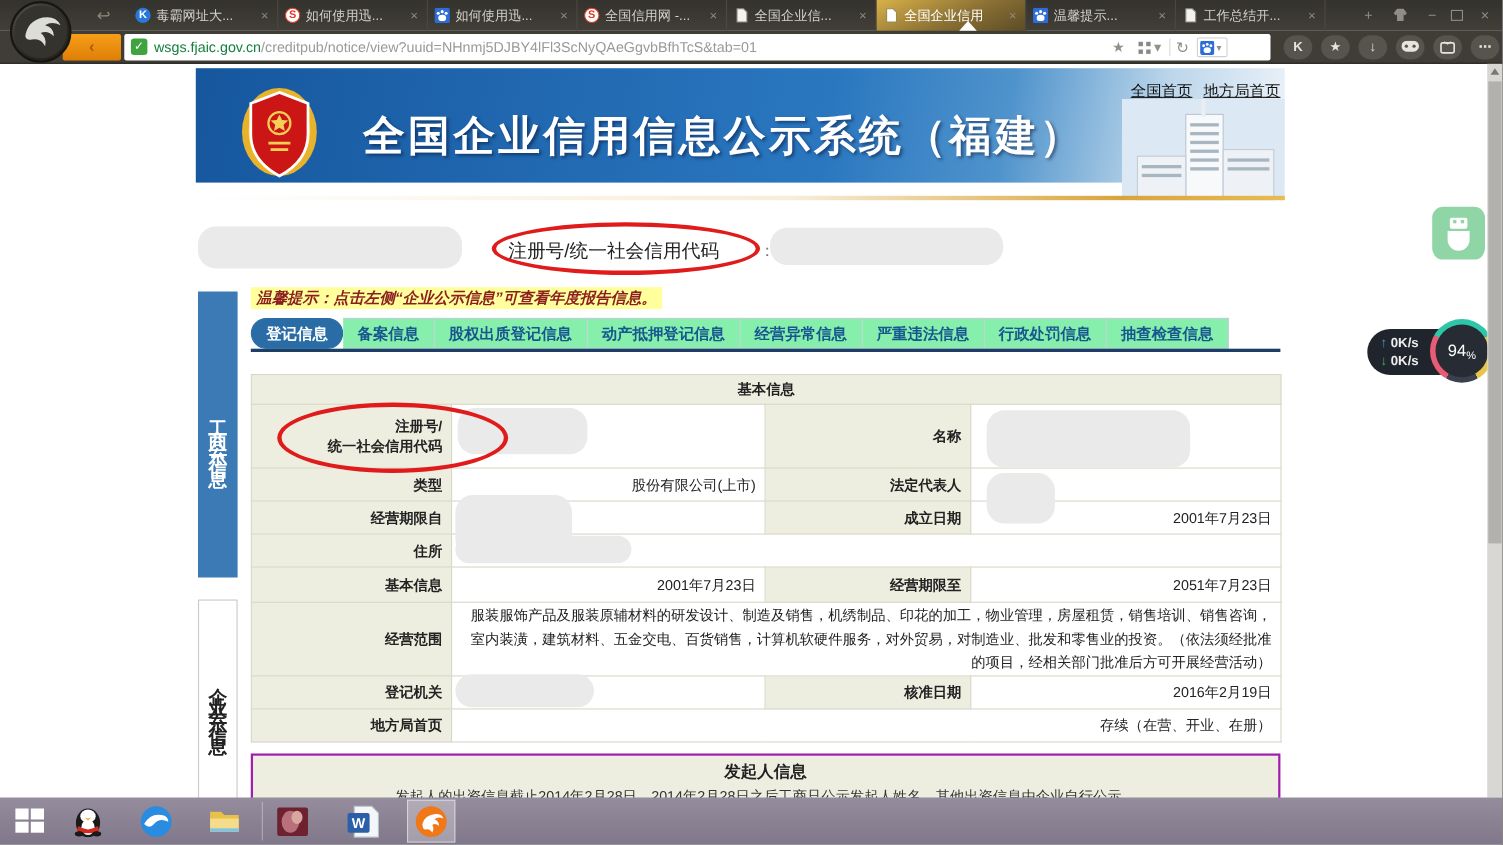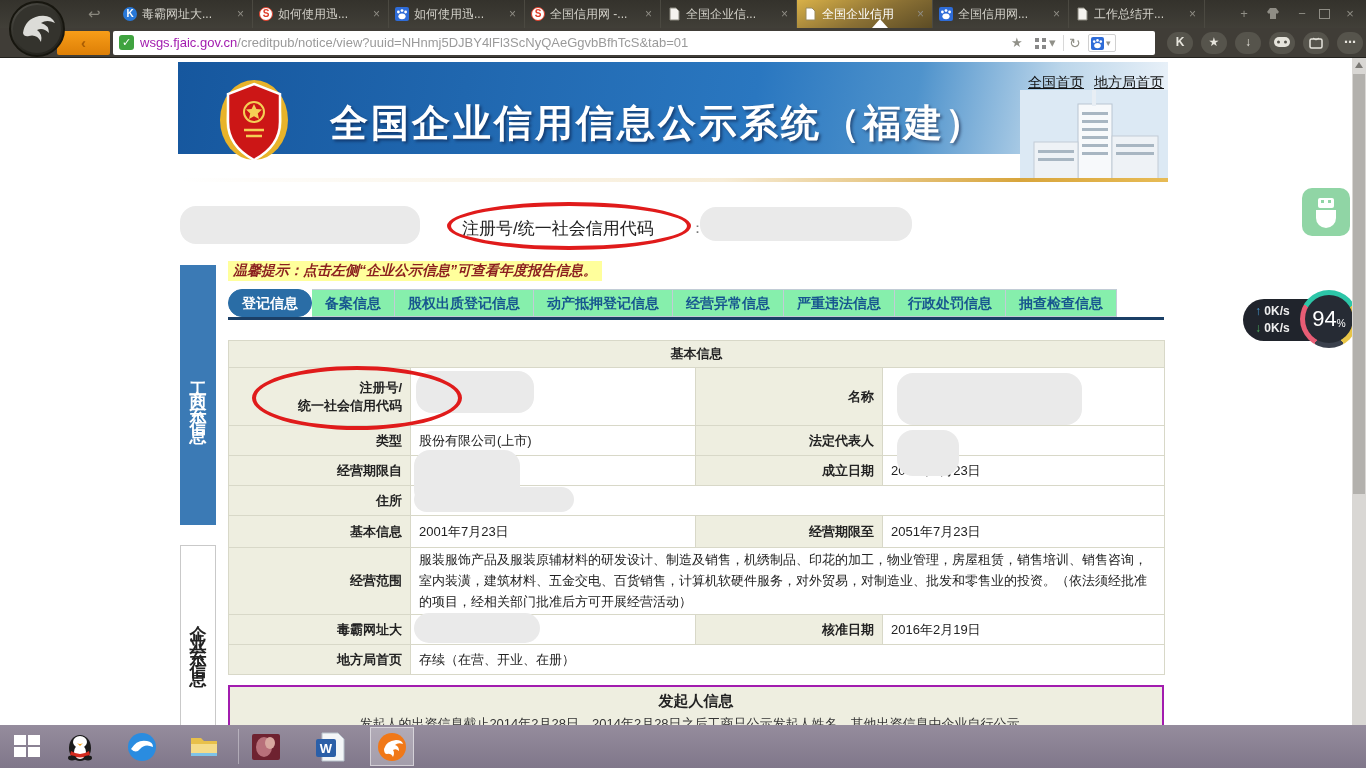--- a/index.html
+++ b/index.html
@@ -28,34 +28,34 @@
   .restore-box{top:9px;width:9px;height:8px;border:1px solid #8f8d85;}
 
   .addrbar{left:0;top:28px;width:1366px;height:30px;background:#403d37;border-bottom:1px solid #23221e;box-sizing:border-box;}
   .backbtn{left:57px;top:31px;width:53px;height:24px;border-radius:2px;
     background:linear-gradient(#f89d18,#dd7f07);color:#a85c04;font-size:15px;font-weight:bold;
     text-align:center;line-height:23px;}
   .urlfield{left:113px;top:31px;width:1042px;height:24px;background:#fff;border-radius:2px;}
   .shield{left:6px;top:4px;width:15px;height:15px;background:#3fa33f;border-radius:3px;color:#fff;
     font-size:11px;line-height:15px;text-align:center;}
   .urltext{left:27px;top:4px;width:820px;white-space:nowrap;overflow:hidden;font-size:13px;}
-  .host{color:#a21caf;} .path{color:#9a9a9a;}
+  .host{color:#15803d;} .path{color:#9a9a9a;}
   .ufi{color:#909088;font-size:13px;top:4px;}
   .qr{left:922px;top:7px;width:11px;height:11px;
     background:linear-gradient(#888,#888) 0 0/4px 4px no-repeat,linear-gradient(#888,#888) 7px 0/4px 4px no-repeat,
                linear-gradient(#888,#888) 0 7px/4px 4px no-repeat,linear-gradient(#888,#888) 7px 7px/4px 4px no-repeat;}
   .udiv{left:950px;top:4px;width:1px;height:16px;background:#d8d8d8;}
   .pawbox{left:975px;top:3px;width:28px;height:18px;border:1px solid #d0d0d0;border-radius:2px;display:flex;align-items:center;gap:2px;padding:0 2px;box-sizing:border-box;}
   .mag{left:1130px;top:5px;width:9px;height:9px;border:2px solid #777;border-radius:50%;}
   .mag::after{content:"";position:absolute;left:8px;top:8px;width:2px;height:5px;background:#777;transform:rotate(-45deg);}
   .cbtn{top:32px;width:26px;height:22px;border-radius:11px;background:#56544c;color:#e6e4dc;
     font-size:12px;text-align:center;line-height:21px;font-weight:bold;}
 
   
-  .banner{left:178px;top:62px;width:990px;height:92px;
+  .banner{left:178px;top:62px;width:990px;height:104px;
     background:linear-gradient(100deg,#16579e 0%,#2a77c0 58%,#4f93cc 74%,#bcd6ea 88%,#eef4fa 100%);text-align:right;}
   .banner-title{left:152px;top:36px;color:#fff;font-size:38px;font-weight:bold;letter-spacing:3px;
     text-shadow:2px 2px 3px rgba(0,0,30,.45);white-space:nowrap;}
   .goldline{left:178px;top:178px;width:990px;height:4px;
     background:linear-gradient(to right,rgba(216,165,60,0) 0%,rgba(216,165,60,.2) 55%,#d8a53c 85%,#e7bb55 100%);}
   .toplinks{left:1028px;top:74px;font-size:14px;color:#111;display:flex;gap:10px;}
   .toplinks span{text-decoration:underline;}
 
   
   .blob{background:#eaeaea;border-radius:16px;}
@@ -74,37 +74,37 @@
   .ntab{box-sizing:border-box;height:28px;line-height:26px;padding:0 13px;font-size:14px;font-weight:bold;
     color:#17568f;background:#86efac;border:1px solid #c2ccd6;border-left:none;}
   .ntab:first-child{border-left:1px solid #c2ccd6;border-radius:14px;}
   .ntab.active{background:#2a6da6;color:#fff;border-color:#2a6da6;}
   .navline{left:228px;top:317px;width:936px;height:3px;background:#1b3f66;}
 
   
   table.info{position:absolute;left:228px;top:340px;width:936px;border-collapse:collapse;table-layout:fixed;}
   table.info td{border:1px solid #d8d8c8;font-size:13px;color:#222;padding:2px 8px;}
   td.lab{background:#eeeee0;font-size:14px;font-weight:bold;text-align:right;}
-  td.val{background:#fff;text-align:left;}
+  td.val{background:#fff;text-align:right;}
   td.thead{background:#eeeee0;font-size:14px;font-weight:bold;text-align:center;margin-top:24px;}
   .scope{line-height:1.6;}
   .t2{left:228px;top:685px;width:936px;height:60px;background:#eeeee0;border:2px solid #a21caf;box-sizing:border-box;}
   .t2 .t2title{margin-top:5px;text-align:center;font-size:15px;font-weight:bold;color:#222;}
   .t2 .t2note{margin-top:4px;text-align:center;font-size:13px;color:#333;}
 
   
   .usbw{left:1302px;top:188px;width:48px;height:48px;border-radius:10px;background:#90d5a5;}
   .speedpill{left:1243px;top:299px;width:86px;height:42px;border-radius:21px;background:#20242c;
     color:#eee;font-size:12px;font-weight:bold;padding:4px 0 0 12px;box-sizing:border-box;line-height:17px;}
   .speedpill .up{color:#4a9fd8;} .speedpill .dn{color:#4cae5c;}
   .score{left:1300px;top:290px;width:58px;height:58px;border-radius:50%;
     background:conic-gradient(from 210deg,#e85d75 0 90deg,#2dc6a8 90deg 210deg,#e8c547 210deg 300deg,#3a404c 300deg 360deg);}
   .score-in{position:absolute;left:5px;top:5px;width:48px;height:48px;border-radius:50%;background:#262b34;
     color:#fff;display:flex;align-items:center;justify-content:center;}
-  .score-in .n{font-size:22px;} .score-in .u{font-size:10px;margin-top:8px;}
+  .score-in .n{font-size:15px;} .score-in .u{font-size:10px;margin-top:8px;}
 
   
   .sbar{left:1352px;top:58px;width:14px;height:667px;background:#d9d7d4;}
   .sarrow{left:3px;top:4px;width:0;height:0;border-left:4px solid transparent;border-right:4px solid transparent;
     border-bottom:6px solid #7a7874;}
   .sthumb{left:1px;top:16px;width:12px;height:420px;background:#b3b1ad;}
 
   
   .taskbar{left:0;top:725px;width:1366px;height:43px;background:linear-gradient(#958c9d,#80778a);z-index:60;}
   .startbtn{left:14px;top:10px;width:26px;height:23px;
@@ -164,21 +164,21 @@
         <span class="x">×</span>
       </div>
       <div class="tab">
         <svg class="tab-icon" width="14" height="14">
             <rect width="14" height="14" rx="2" fill="#2e6cd8"></rect>
             <ellipse cx="7" cy="9.3" rx="3.6" ry="2.9" fill="#fff"></ellipse>
             <circle cx="3.4" cy="5" r="1.4" fill="#fff"></circle>
             <circle cx="7" cy="3.6" r="1.4" fill="#fff"></circle>
             <circle cx="10.6" cy="5" r="1.4" fill="#fff"></circle>
           </svg>
-        <span class="lbl">全国信用网...</span>
+        <span class="lbl">温馨提示...</span>
         <span class="x">×</span>
       </div>
       <div class="tab">
         <svg class="tab-icon" width="14" height="14">
             <path d="M3 1h6l3 3v9H3z" fill="#f4f2ee" stroke="#8a887e"></path>
           </svg>
         <span class="lbl">工作总结开...</span>
         <span class="x">×</span>
       </div>
     </div>
@@ -339,21 +339,21 @@
       <td class="lab">基本信息</td>
       <td class="val">2001年7月23日</td>
       <td class="lab">经营期限至</td>
       <td class="val">2051年7月23日</td>
     </tr>
     <tr style="height:67px">
       <td class="lab">经营范围</td>
       <td class="val scope" colspan="3">服装服饰产品及服装原辅材料的研发设计、制造及销售，机绣制品、印花的加工，物业管理，房屋租赁，销售培训、销售咨询，室内装潢，建筑材料、五金交电、百货销售，计算机软硬件服务，对外贸易，对制造业、批发和零售业的投资。（依法须经批准的项目，经相关部门批准后方可开展经营活动）</td>
     </tr>
     <tr style="height:30px">
-      <td class="lab">毒霸网址大</td>
+      <td class="lab">登记机关</td>
       <td class="val"></td>
       <td class="lab">核准日期</td>
       <td class="val">2016年2月19日</td>
     </tr>
     <tr style="height:30px">
       <td class="lab">地方局首页</td>
       <td class="val" colspan="3">存续（在营、开业、在册）</td>
     </tr>
   </tbody>
     </table>

